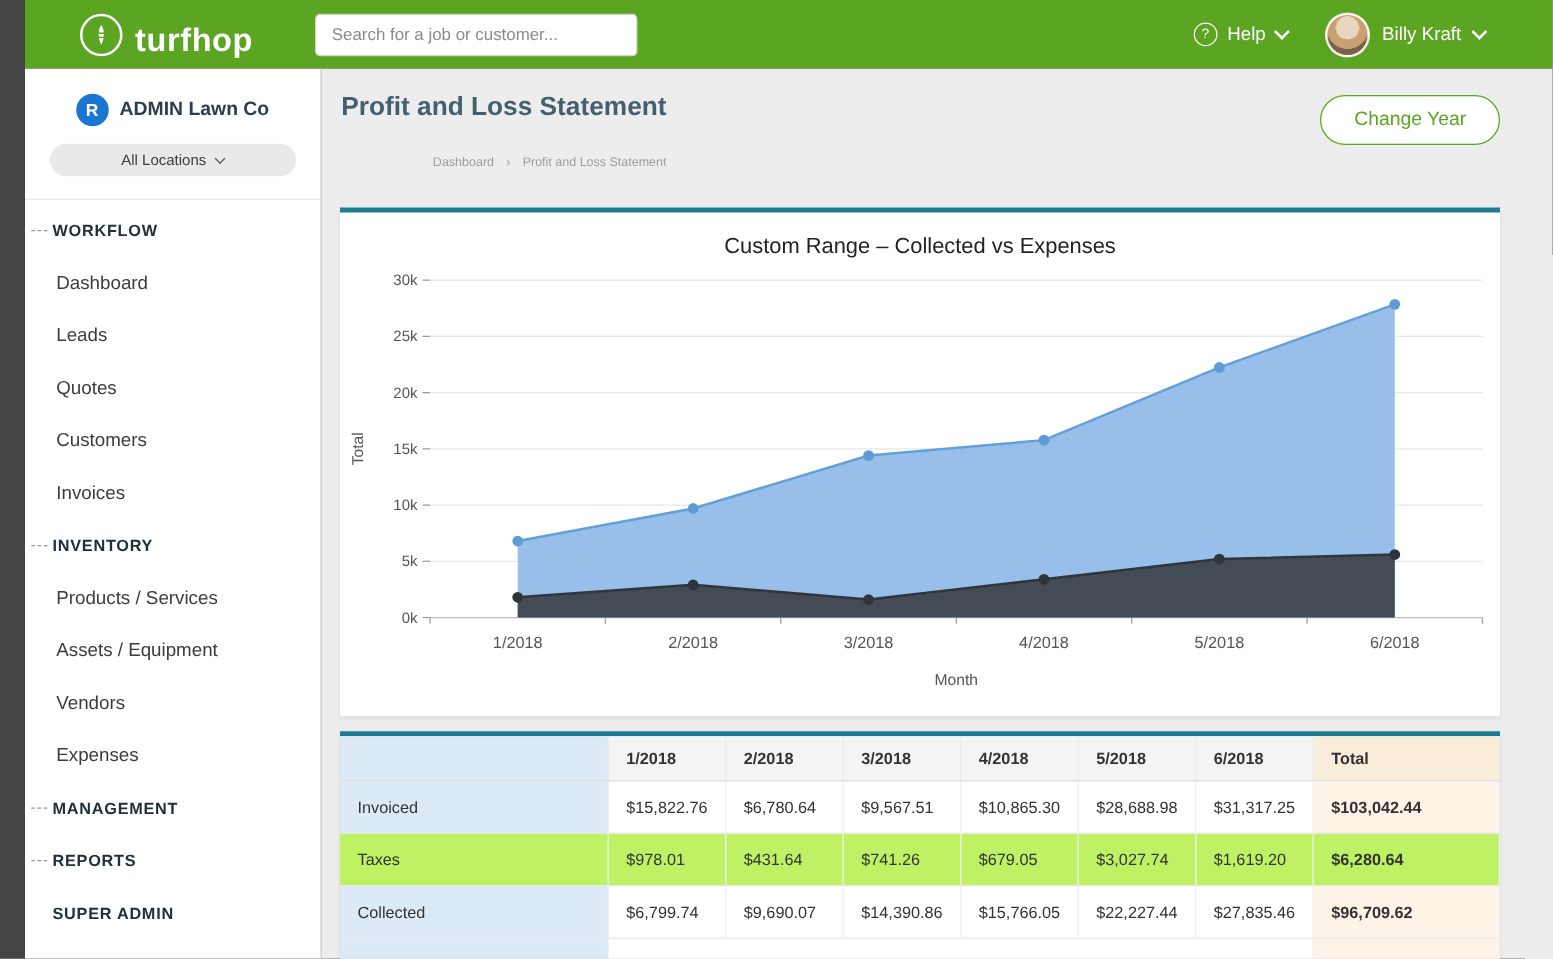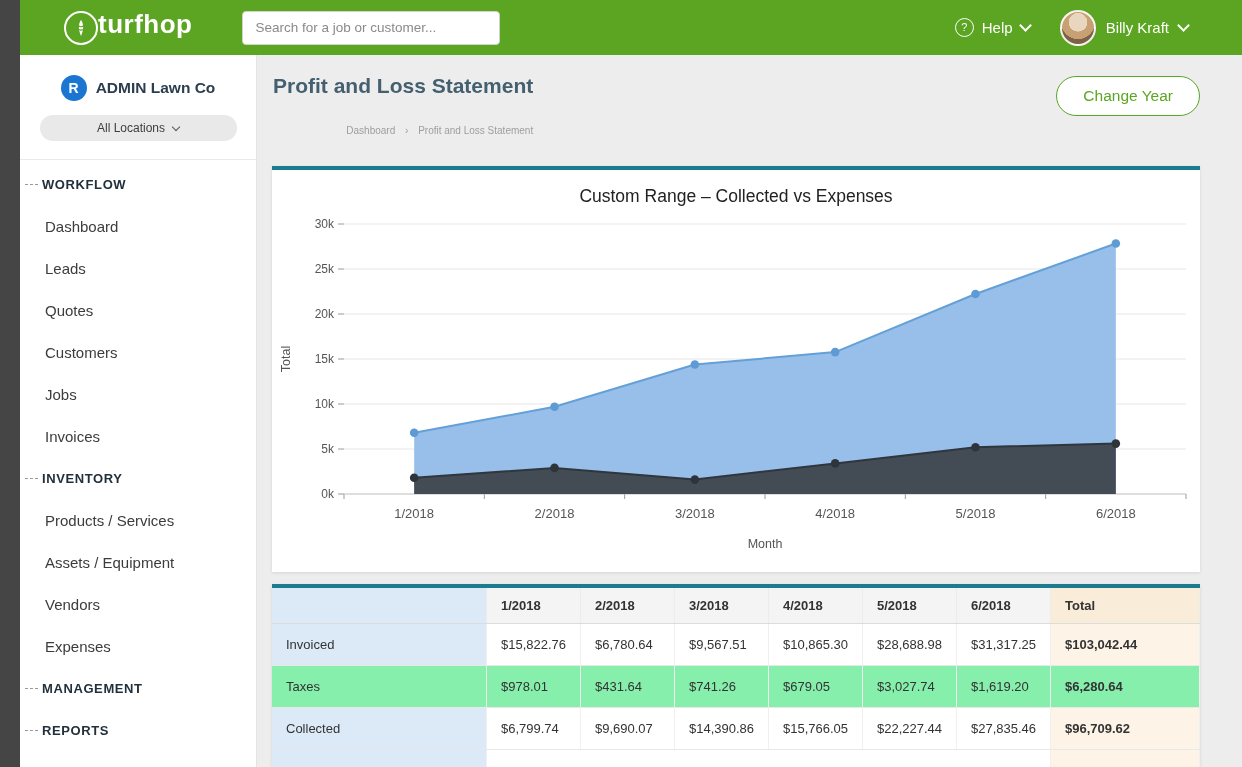--- a/index.html
+++ b/index.html
@@ -2,21 +2,21 @@
 <html><head>
 <meta charset="utf-8">
 <style>
   html,body{margin:0;padding:0;overflow:hidden;}
   body{width:1242px;height:767px;position:relative;background:#454545;
        font-family:"Liberation Sans",sans-serif;-webkit-font-smoothing:antialiased;}
   .app{position:absolute;left:20px;top:0;width:1222px;height:767px;}
 
   
   .topbar{height:55px;background:#5ca522;display:flex;align-items:center;}
-  .brand{display:flex;align-items:flex-start;margin-left:44px;cursor:pointer;}
+  .brand{display:flex;align-items:flex-end;gap:10px;margin-left:44px;cursor:pointer;}
   .brand-icon{width:34px;height:34px;border:2px solid #fff;border-radius:50%;
               display:flex;align-items:center;justify-content:center;box-sizing:border-box;}
   .brand-text{color:#fff;font-size:26px;font-weight:600;letter-spacing:.5px;line-height:1;}
   .search-input{margin-left:50px;width:232px;height:32px;border:1px solid #cfd6c6;border-radius:4px;
                 padding:0 12px;font-size:13.5px;color:#333;outline:none;
                 font-family:"Liberation Sans",sans-serif;}
   .search-input::placeholder{color:#8a8a8a;}
   .top-right{margin-left:auto;margin-right:54px;display:flex;align-items:center;}
   .help-menu{display:flex;align-items:center;gap:8px;color:#fff;font-size:15px;margin-right:30px;cursor:pointer;}
   .q-icon{width:17px;height:17px;border:1.5px solid #fff;border-radius:50%;font-size:11px;
@@ -70,21 +70,21 @@
   .sv-xlab{font-size:13px;fill:#555;font-family:"Liberation Sans",sans-serif;}
   .sv-title{font-size:12.5px;fill:#555;font-family:"Liberation Sans",sans-serif;}
 
   
   .pl-table{width:100%;border-collapse:collapse;table-layout:fixed;font-size:13px;color:#333;}
   .pl-table th{background:#f4f4f4;font-weight:700;text-align:left;padding:10px 14px;
                border-bottom:1px solid #dcdcdc;border-right:1px solid #ececec;}
   .pl-table th:nth-child(1){width:186px;}
   .pl-table th:nth-child(8){width:120px;}
   .pl-table td{padding:13px 14px;border-bottom:1px solid #e8e8e8;border-right:1px solid #f0f0f0;background:#fff;}
-  .pl-table tr.alt td{background:#86efac;}
+  .pl-table tr.alt td{background:#bef264;}
   .pl-table th.label-col,.pl-table td.label-col{background:#dce9f7;}
   .pl-table th.total-col{background:#f9ecd9;}
   .pl-table td.total-col{background:#fdf3e6;font-weight:700;}
   .pl-table tr.spacer-row td{padding:0;height:22px;}
 </style>
 </head>
 <body>
 
 <div class="app">
 
@@ -125,21 +125,20 @@
     <div class="sidebar-divider"></div>
     <div class="nav">
         <div class="nav-row nav-section">
           <span class="tree-dash"></span>
           <span>WORKFLOW</span>
         </div>
         <div class="nav-row nav-item">Dashboard</div>
         <div class="nav-row nav-item">Leads</div>
         <div class="nav-row nav-item">Quotes</div>
         <div class="nav-row nav-item">Customers</div>
-        <div class="nav-row nav-item">Jobs</div>
         <div class="nav-row nav-item">Invoices</div>
         <div class="nav-row nav-section">
           <span class="tree-dash"></span>
           <span>INVENTORY</span>
         </div>
         <div class="nav-row nav-item">Products / Services</div>
         <div class="nav-row nav-item">Assets / Equipment</div>
         <div class="nav-row nav-item">Vendors</div>
         <div class="nav-row nav-item">Expenses</div>
         <div class="nav-row nav-section">

